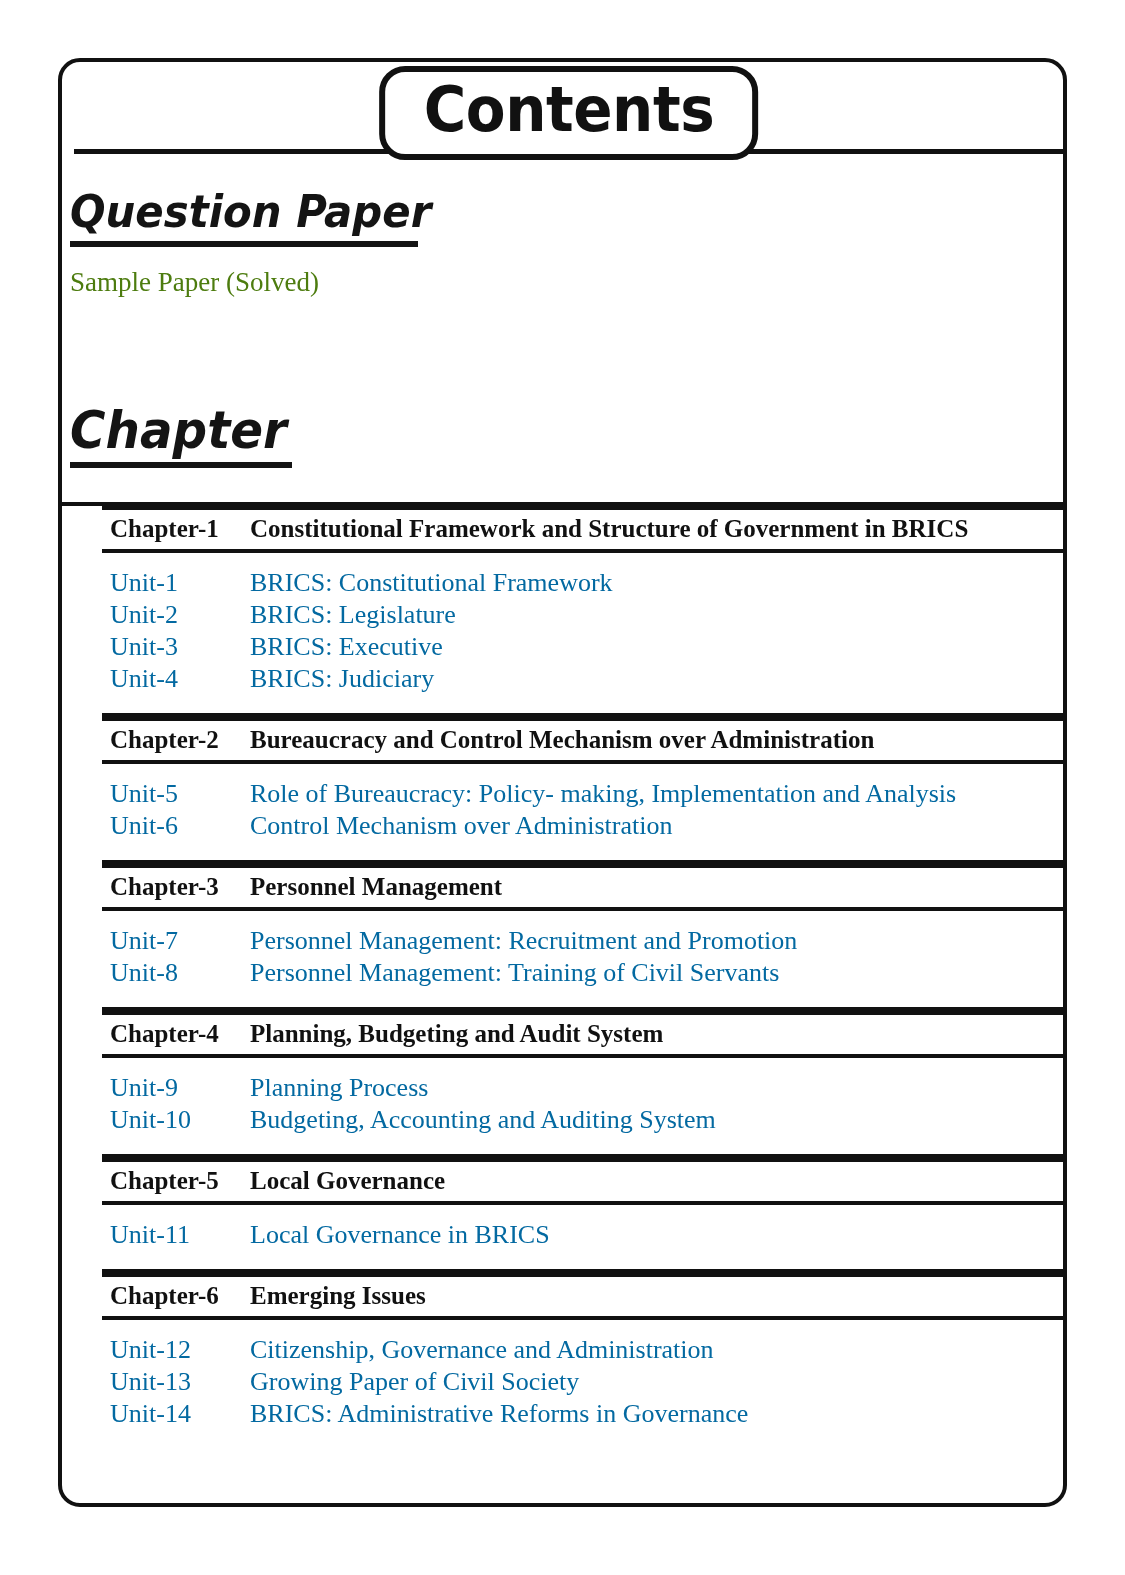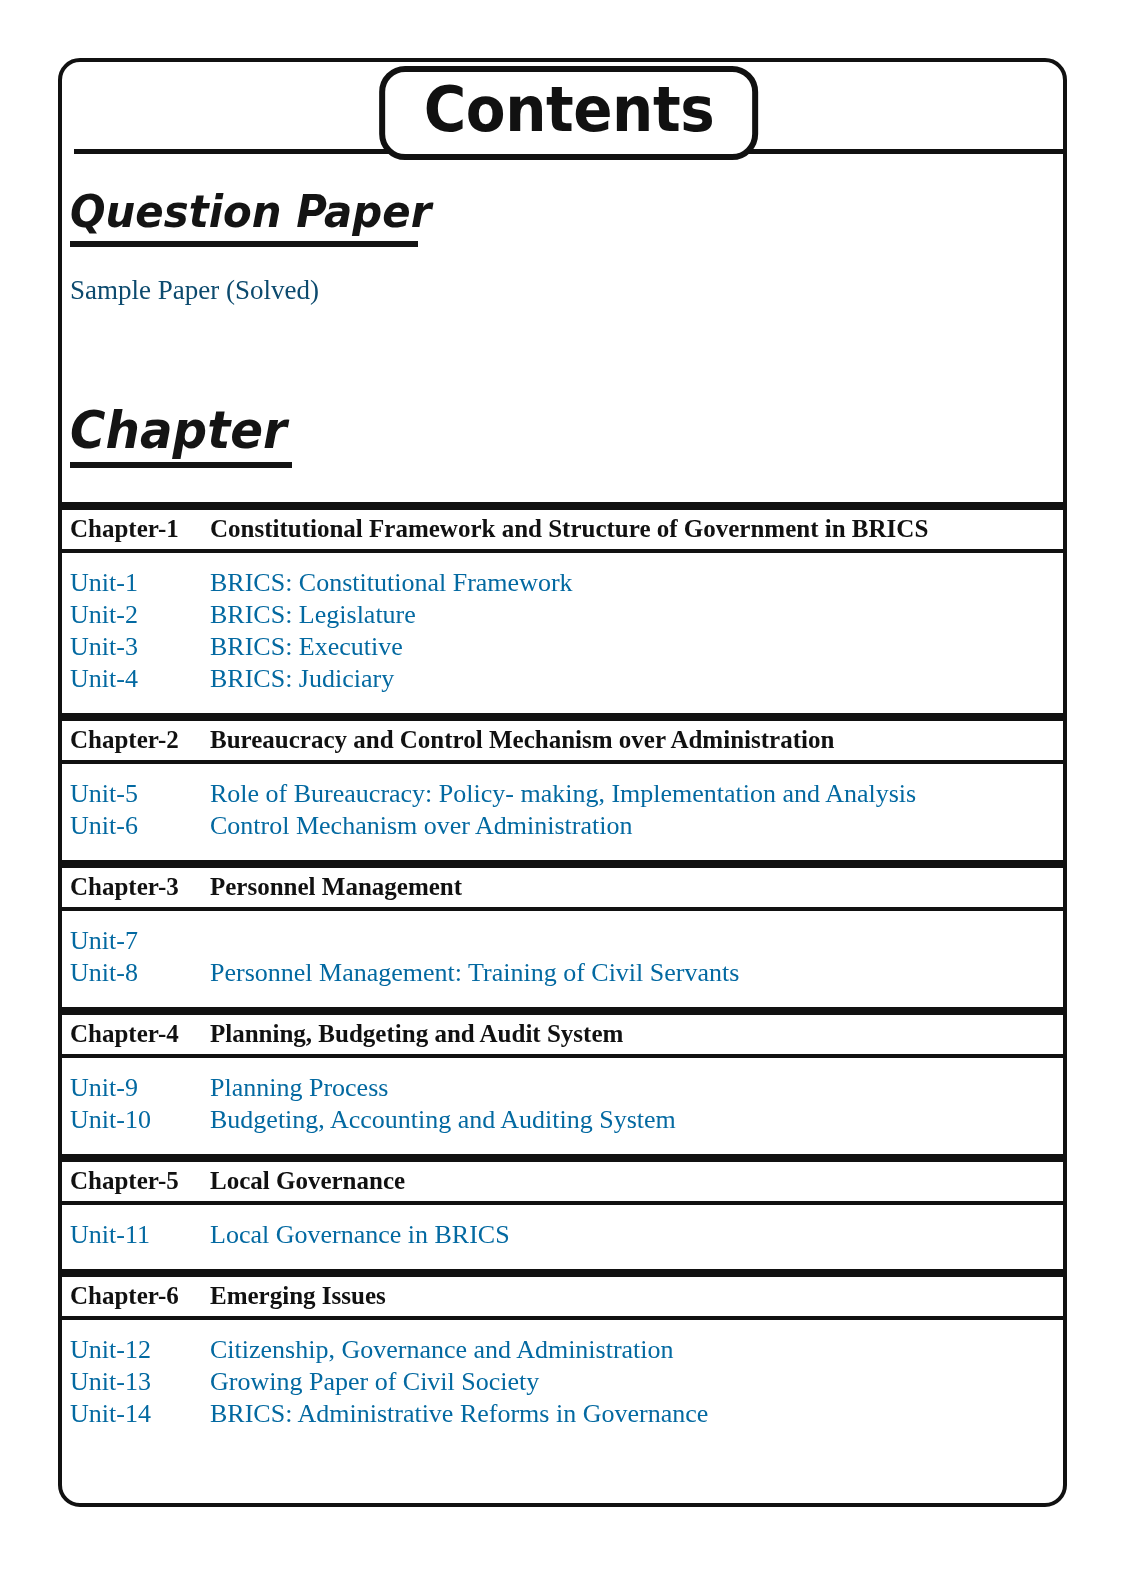--- a/index.html
+++ b/index.html
@@ -89,42 +89,42 @@
     height: 6px;
   }
 
   .qp-heading-wrap { position: absolute; left: 8px; top: 32px; }
   .qp-heading-wrap .section-heading { font-size: 45px; line-height: 52px; }
   .qp-heading-wrap .heading-rule { width: 348px; margin-top: 3px; }
 
   .qp-sub {
     position: absolute;
     left: 8px;
-    top: 120px;
+    top: 112px;
     font-family: "Liberation Serif", serif;
     font-size: 27px;
     line-height: 32px;
-    color: #0c4a6e;
+    color: #4d7c0f;
     white-space: nowrap;
   }
 
   .ch-heading-wrap { position: absolute; left: 8px; top: 246px; }
   .ch-heading-wrap .section-heading { font-size: 52px; line-height: 60px; }
   .ch-heading-wrap .heading-rule { width: 222px; margin-top: 2px; }
 
   
   .toc {
     position: absolute;
     left: 0px;
     right: 0px;
     top: 348px;
     border-top: 4px solid #111111;
     box-sizing: border-box;
   }
-  .toc-group { display: block; }
+  .toc-group { display: block; margin-left: 40px; }
 
   .chapter-row {
     display: flex;
     align-items: baseline;
     border-top: 2px solid #111111;
     border-bottom: 2px solid #111111;
     box-shadow: inset 0 3px 0 -1px #111111, inset 0 -3px 0 -1px #111111;
     padding: 6px 0 7px 0;
     background: #ffffff;
     box-sizing: border-box;
@@ -232,20 +232,21 @@
       </div>
 
       <div class="toc-group">
         <div class="chapter-row">
           <span class="col-a">Chapter-3</span>
           <span class="col-b">Personnel Management</span>
         </div>
         <div class="unit-block">
           <div class="unit-row">
             <span class="col-a">Unit-7</span>
+            <span class="col-b">Personnel Management: Recruitment and Promotion</span>
           </div>
           <div class="unit-row">
             <span class="col-a">Unit-8</span>
             <span class="col-b">Personnel Management: Training of Civil Servants</span>
           </div>
         </div>
       </div>
 
       <div class="toc-group">
         <div class="chapter-row">

